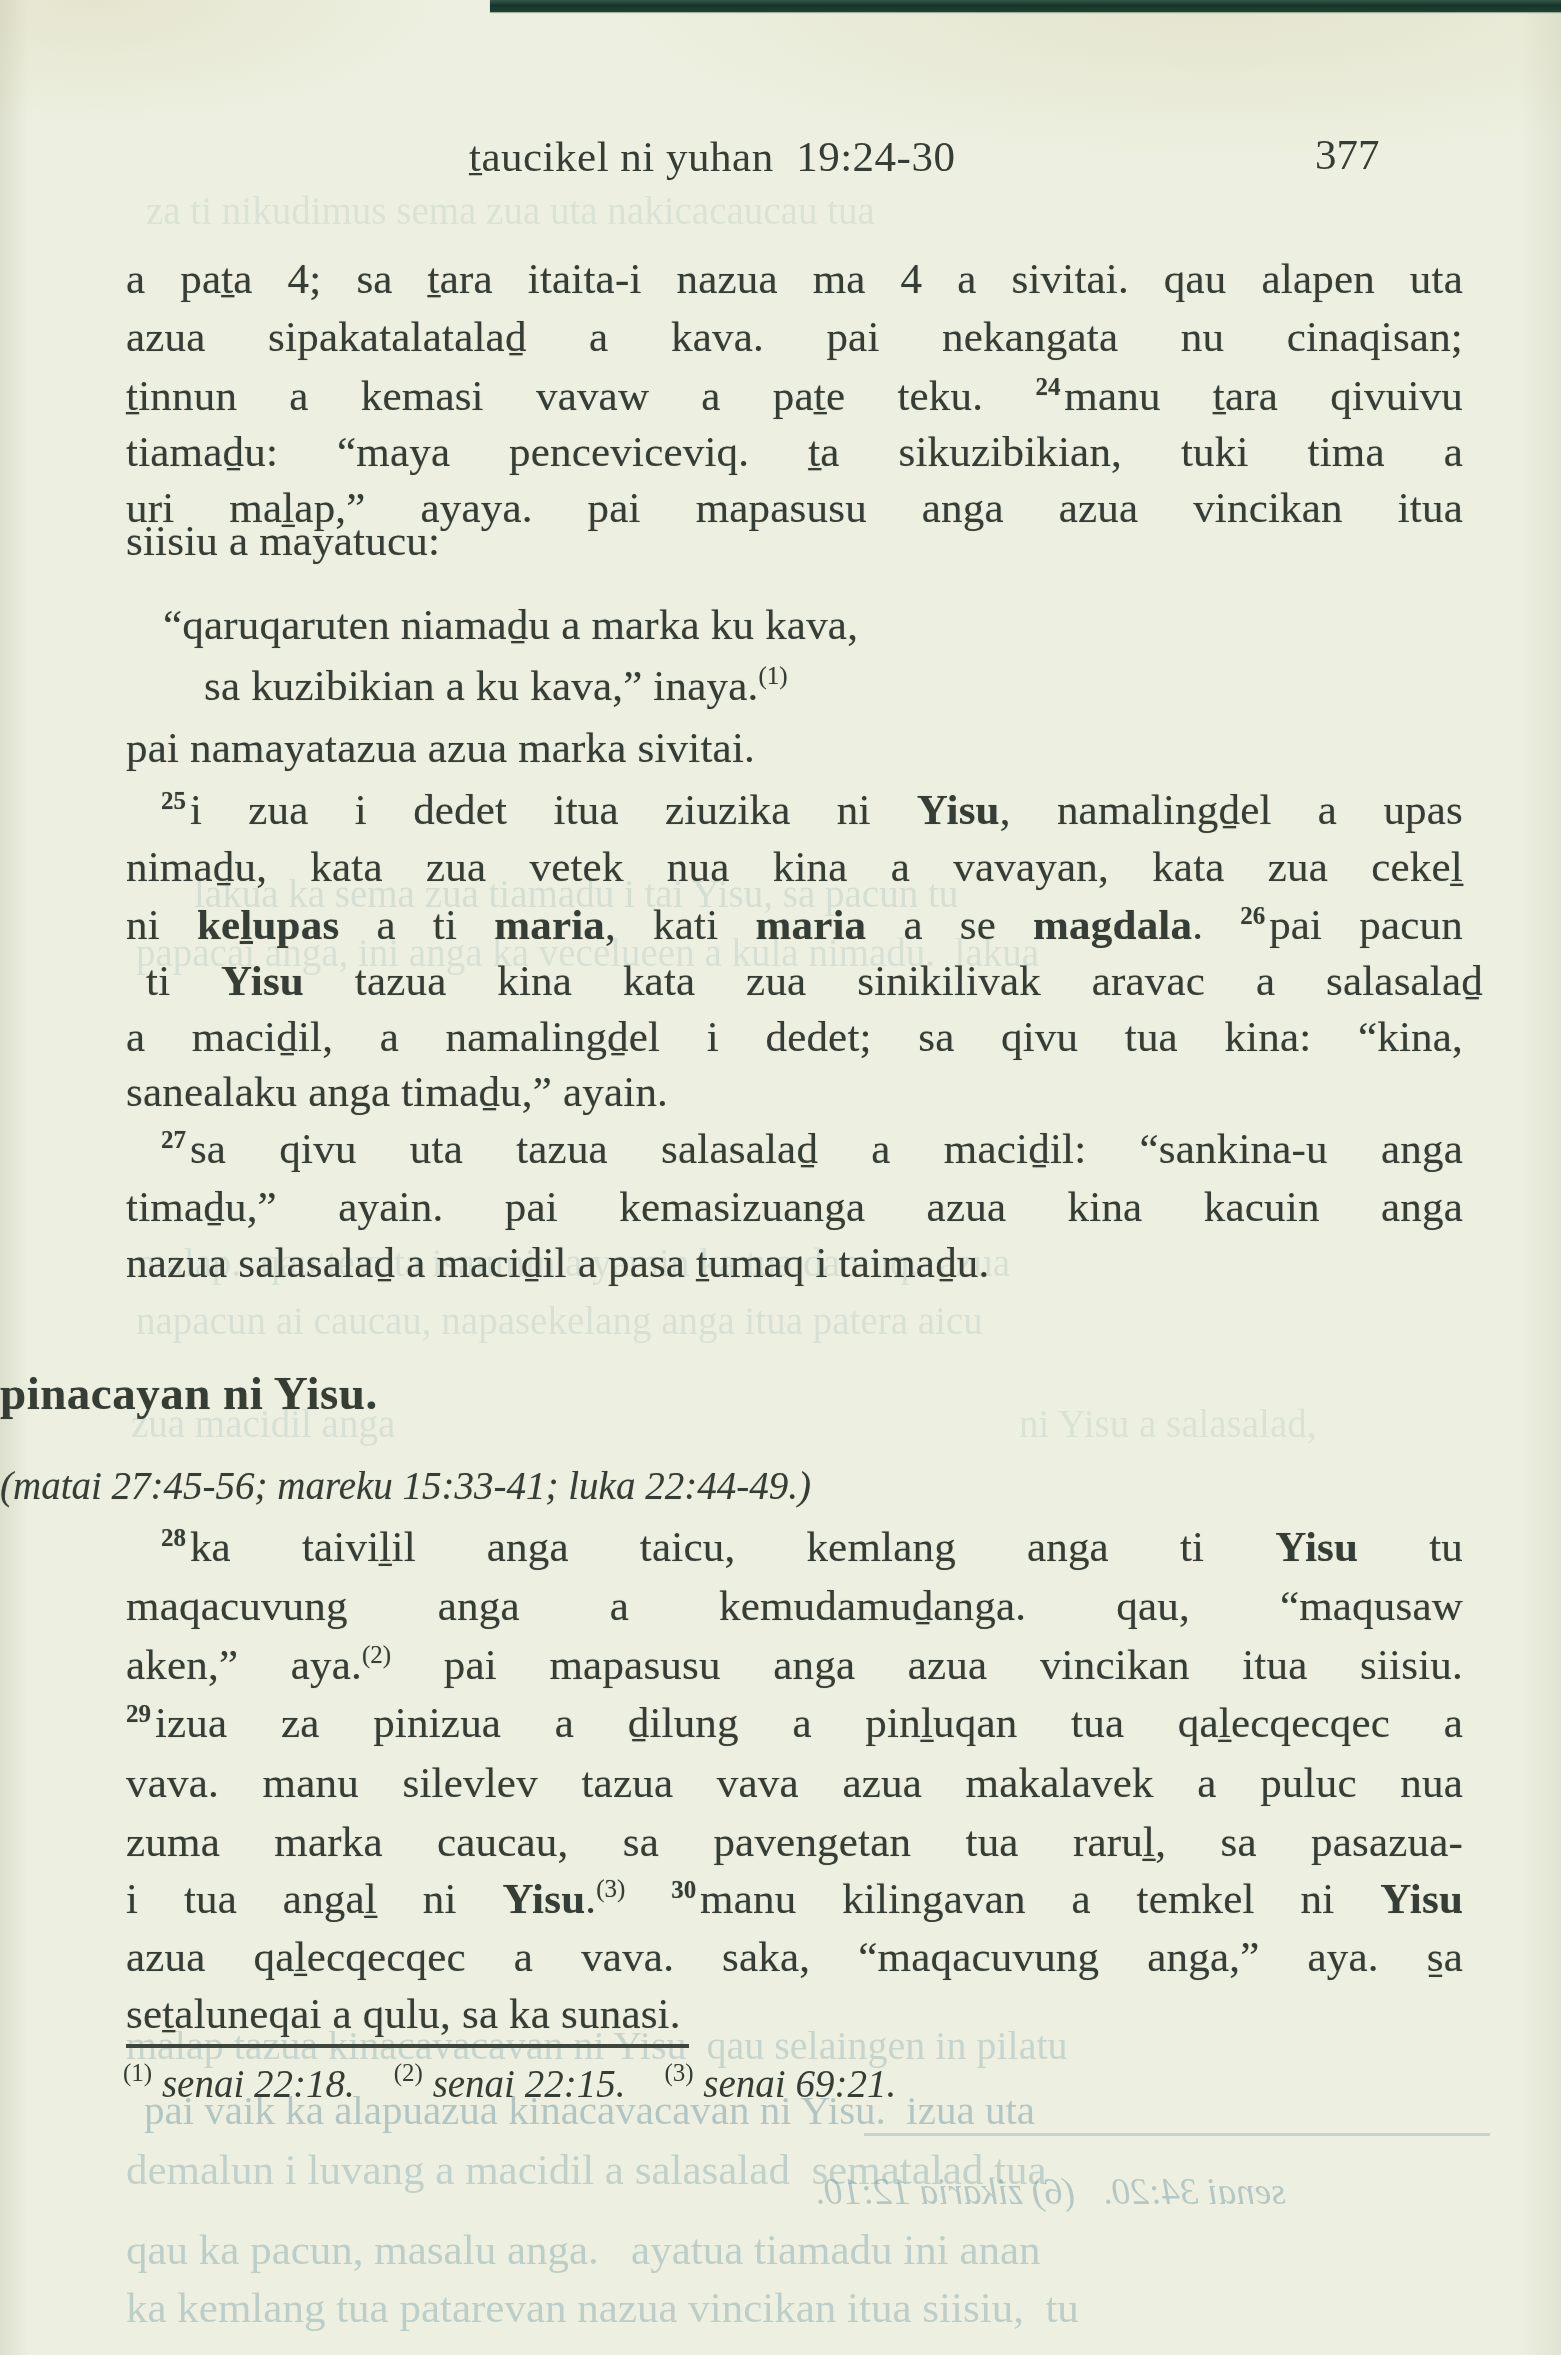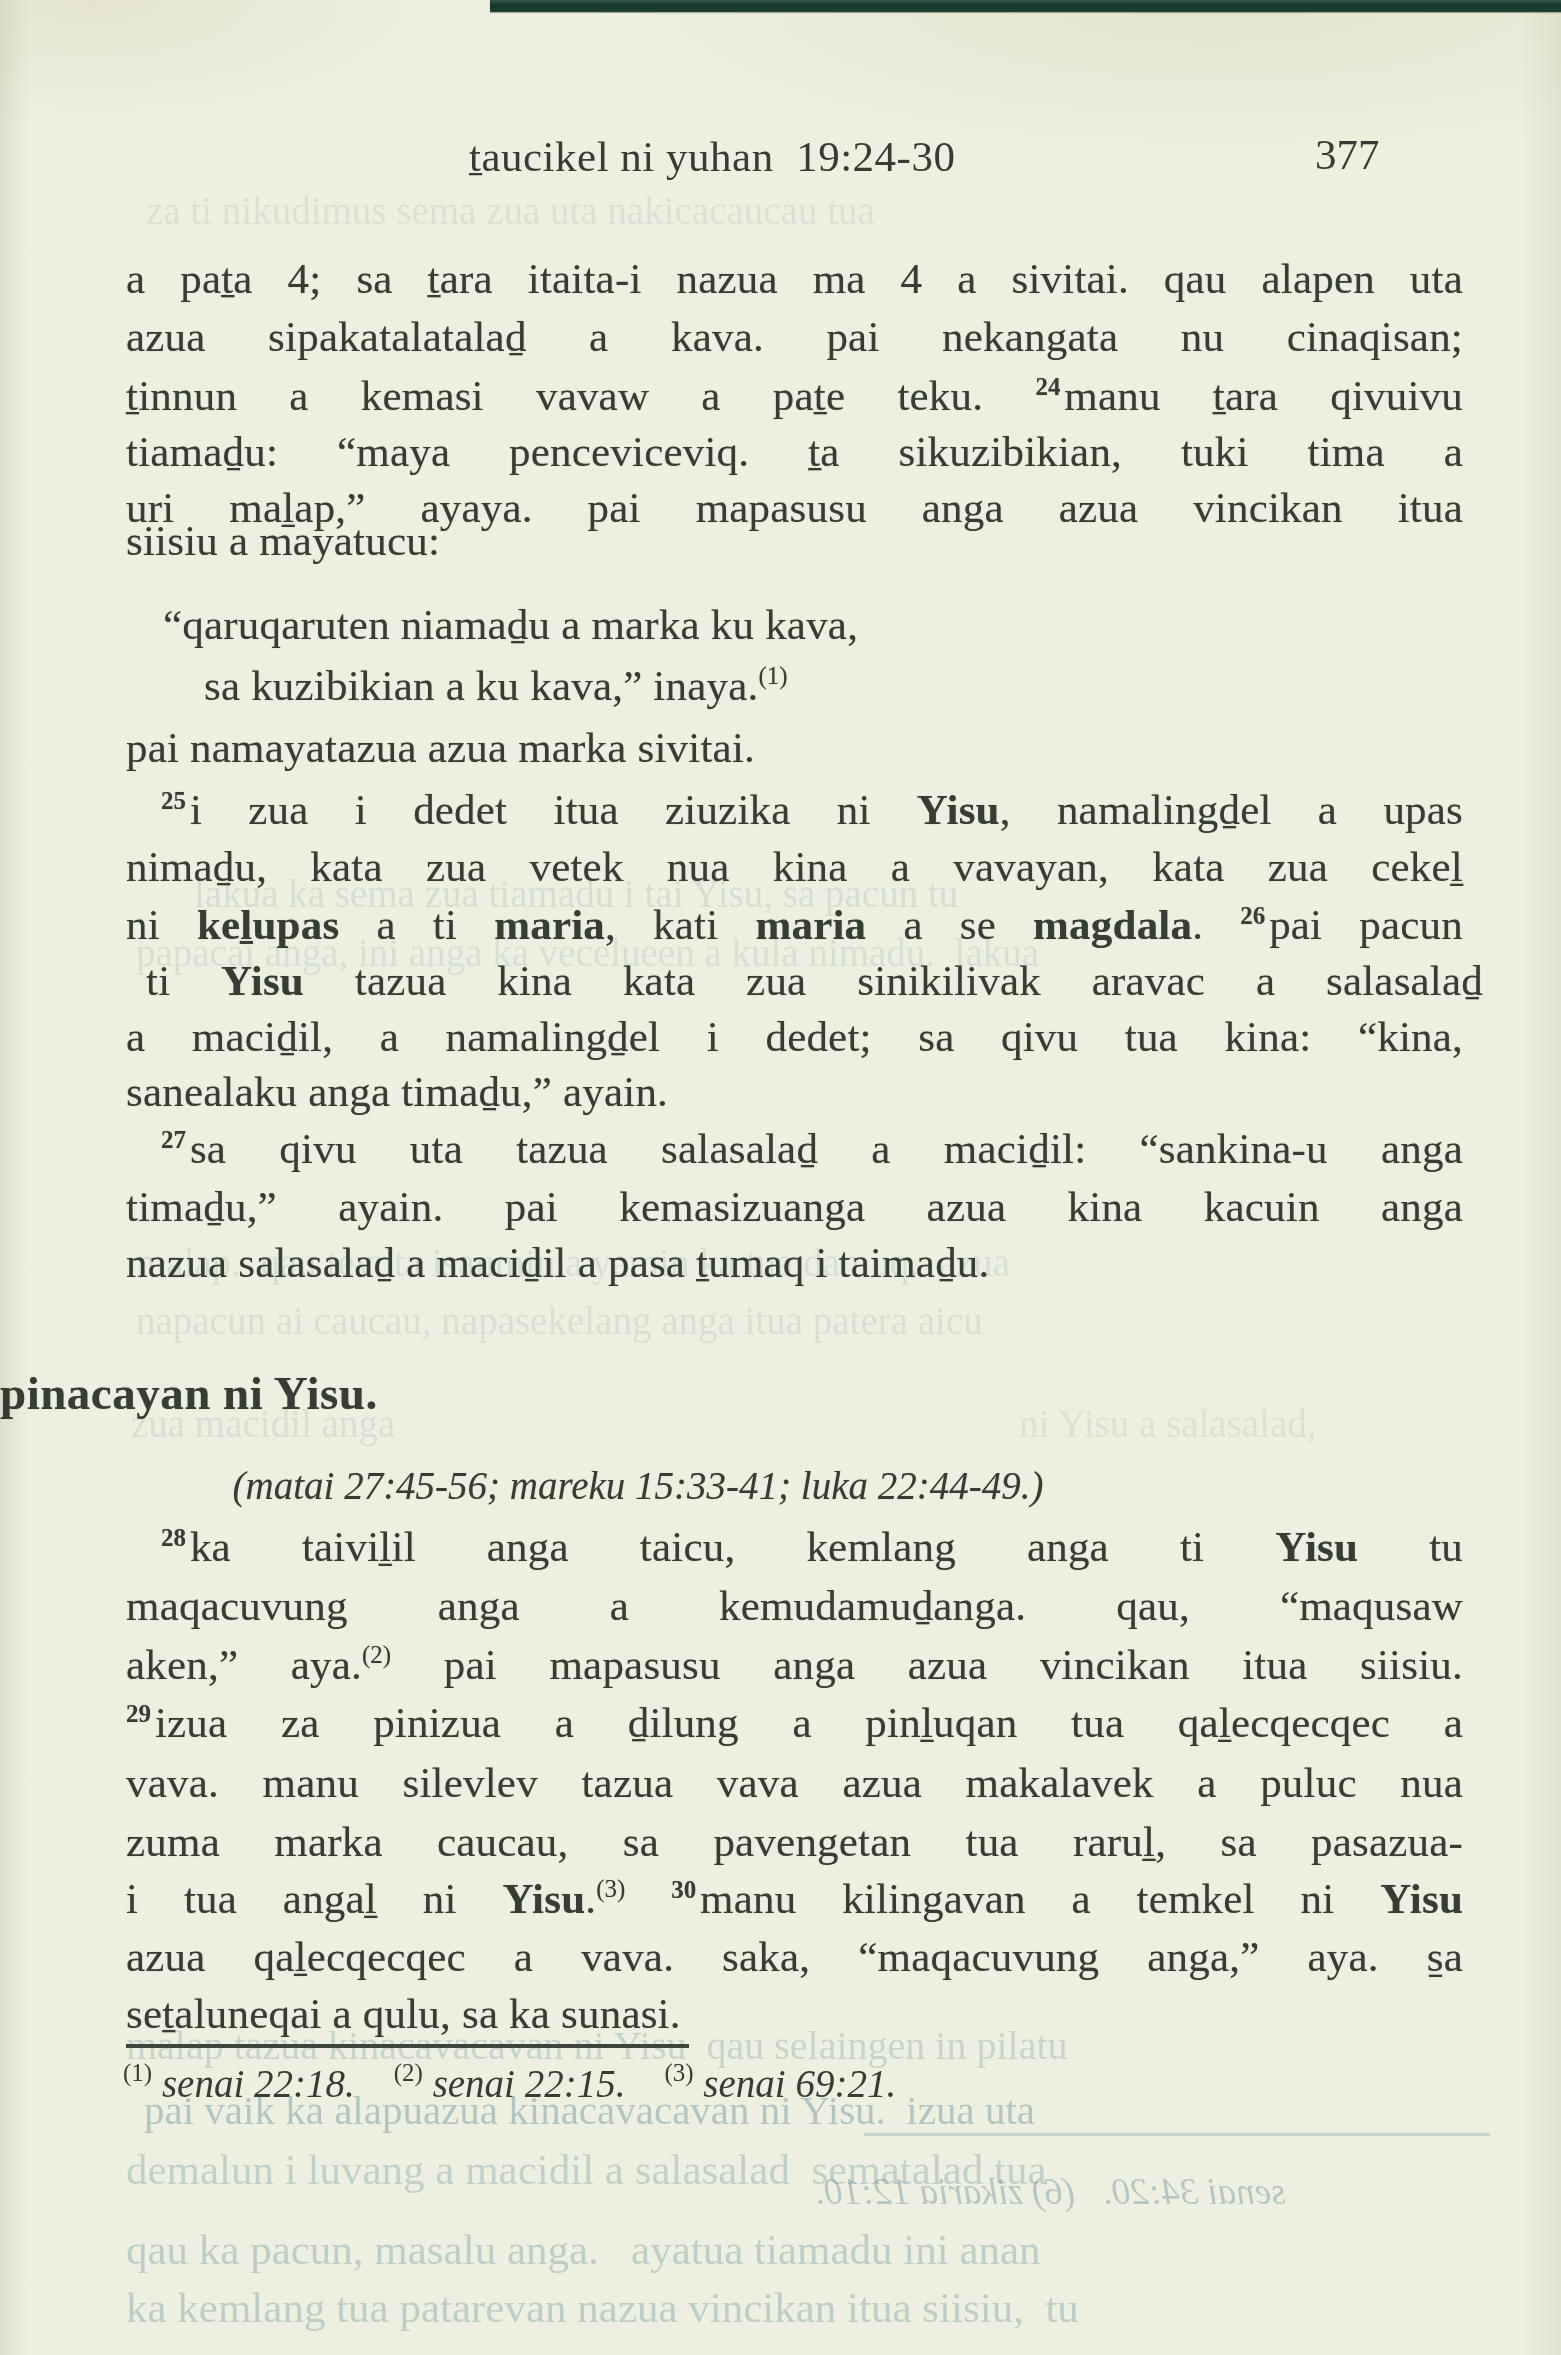--- a/index.html
+++ b/index.html
@@ -24,21 +24,21 @@
   .line{
     position:absolute;font-size:43px;line-height:49px;letter-spacing:0.2px;
     text-shadow:0 0 1px rgba(44,50,44,.35);white-space:pre-wrap;
   }
   .line.just{white-space:normal;text-align:justify;text-align-last:justify;}
   .s-b{font-weight:bold;}
   .s-i{font-style:italic;}
   .s-v{font-weight:bold;font-size:25px;position:relative;top:-14.6px;margin-right:3.9px;letter-spacing:0;}
   .s-f{font-size:25px;position:relative;top:-16.5px;letter-spacing:0;}
   .heading{position:absolute;left:0;width:1561px;top:1366px;text-align:left;font-weight:bold;font-size:47px;letter-spacing:0.5px;text-shadow:0 0 1px rgba(44,50,44,.35);}
-  .ref{position:absolute;left:0;width:1276px;top:1463px;text-align:center;font-style:italic;font-size:39px;text-shadow:0 0 1px rgba(44,50,44,.3);}
+  .ref{position:absolute;left:0;width:1276px;top:1463px;font-style:italic;font-size:39px;text-shadow:0 0 1px rgba(44,50,44,.3);}
   .fnrule{position:absolute;height:3.9px;background:#3d453d;}
   .fnline{position:absolute;font-size:39px;white-space:pre;}
   .ghost{position:absolute;color:#5f8796;white-space:pre;line-height:1.1;}
   .ghost.mir{transform:scaleX(-1);}
   .ghost-rule{position:absolute;height:2.9px;background:#7d9aa6;opacity:.35;}
 </style>
 </head>
 <body>
 
 <div class="page" id="page">

